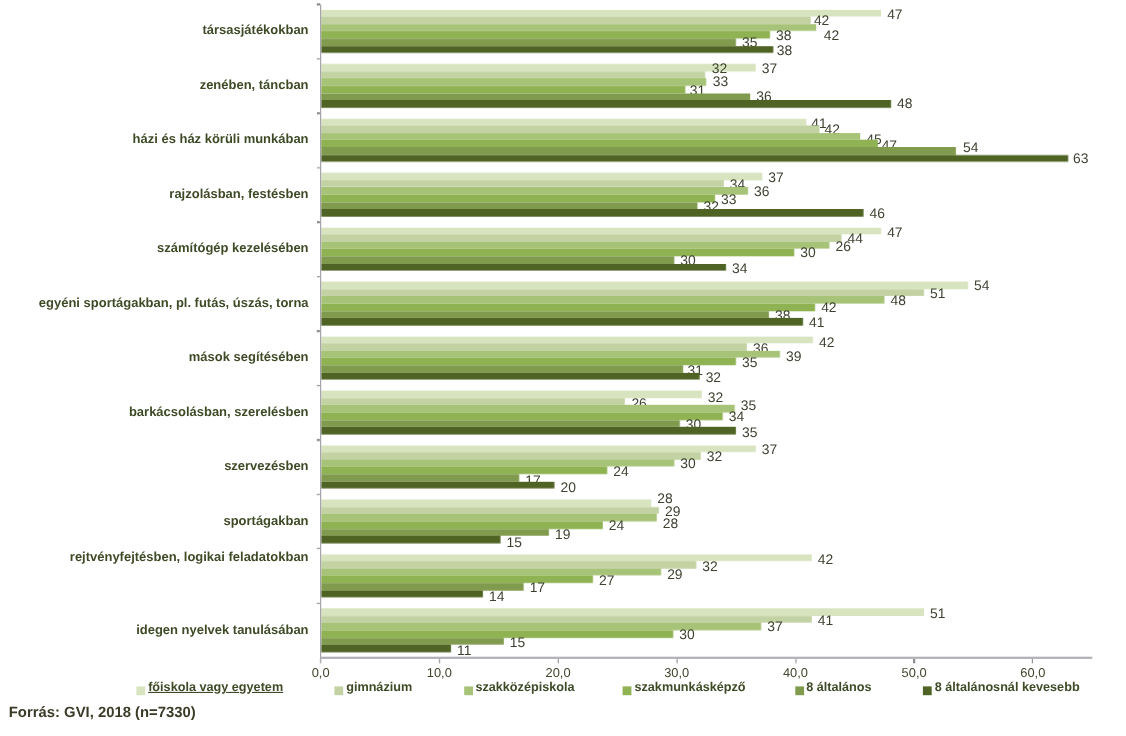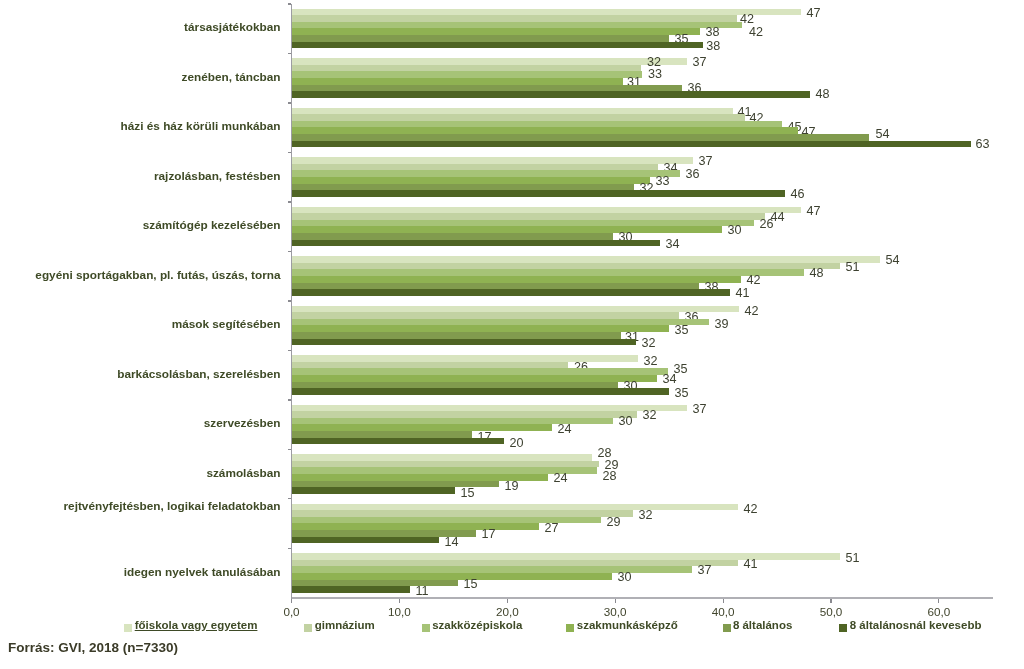--- a/index.html
+++ b/index.html
@@ -141,21 +141,21 @@
       <div class="dlabel" style="left: 642.5px; top: 409.2px;">32</div>
       <div class="bar" style="left: 291.5px; top: 418px; width: 321px; height: 6px; background: rgb(166, 195, 119);"></div>
       <div class="dlabel" style="left: 618.5px; top: 414.9px;">30</div>
       <div class="bar" style="left: 291.5px; top: 424px; width: 260px; height: 7px; background: rgb(143, 178, 82);"></div>
       <div class="dlabel" style="left: 557.5px; top: 423px;">24</div>
       <div class="bar" style="left: 291.5px; top: 431px; width: 180px; height: 7px; background: rgb(129, 155, 78);"></div>
       <div class="dlabel" style="left: 477.5px; top: 430.5px;">17</div>
       <div class="bar" style="left: 291.5px; top: 438px; width: 212px; height: 6px; background: rgb(79, 100, 36);"></div>
       <div class="dlabel" style="left: 509.5px; top: 437.4px;">20</div>
       <div class="tick" style="left: 287.9px; top: 448.81px; width: 3.6px; height: 1.2px;"></div>
-      <div class="cat-label" style="right: 743.5px; top: 466.655px;">számolásban</div>
+      <div class="cat-label" style="right: 743.5px; top: 466.655px;">sportágakban</div>
       <div class="bar" style="left: 291.5px; top: 454px; width: 300px; height: 7px; background: rgb(216, 228, 191);"></div>
       <div class="dlabel" style="left: 597.5px; top: 447.4px;">28</div>
       <div class="bar" style="left: 291.5px; top: 461px; width: 307px; height: 6px; background: rgb(194, 210, 162);"></div>
       <div class="dlabel" style="left: 604.5px; top: 459.3px;">29</div>
       <div class="bar" style="left: 291.5px; top: 467px; width: 305px; height: 7px; background: rgb(166, 195, 119);"></div>
       <div class="dlabel" style="left: 602.5px; top: 469.7px;">28</div>
       <div class="bar" style="left: 291.5px; top: 474px; width: 256px; height: 7px; background: rgb(143, 178, 82);"></div>
       <div class="dlabel" style="left: 553.5px; top: 471.6px;">24</div>
       <div class="bar" style="left: 291.5px; top: 481px; width: 207px; height: 6px; background: rgb(129, 155, 78);"></div>
       <div class="dlabel" style="left: 504.5px; top: 479.7px;">19</div>

